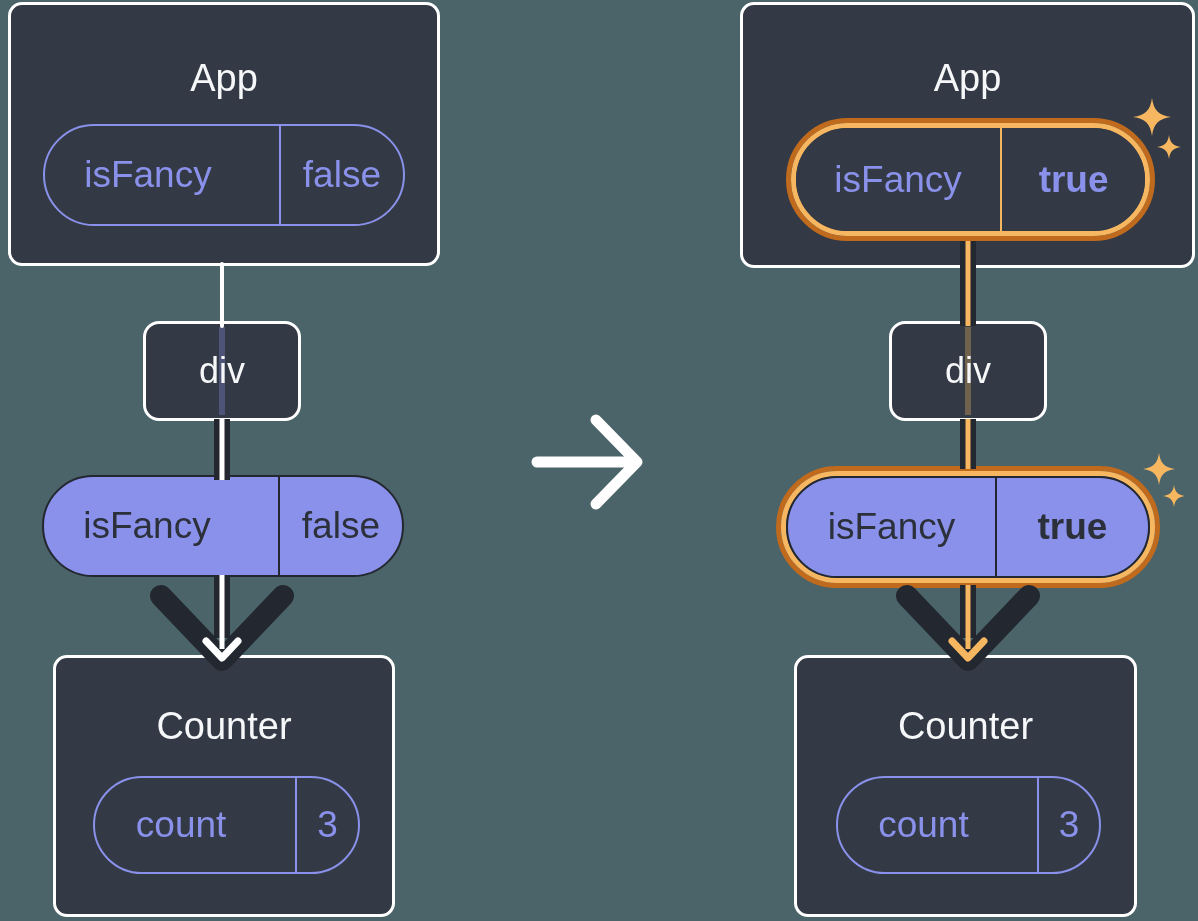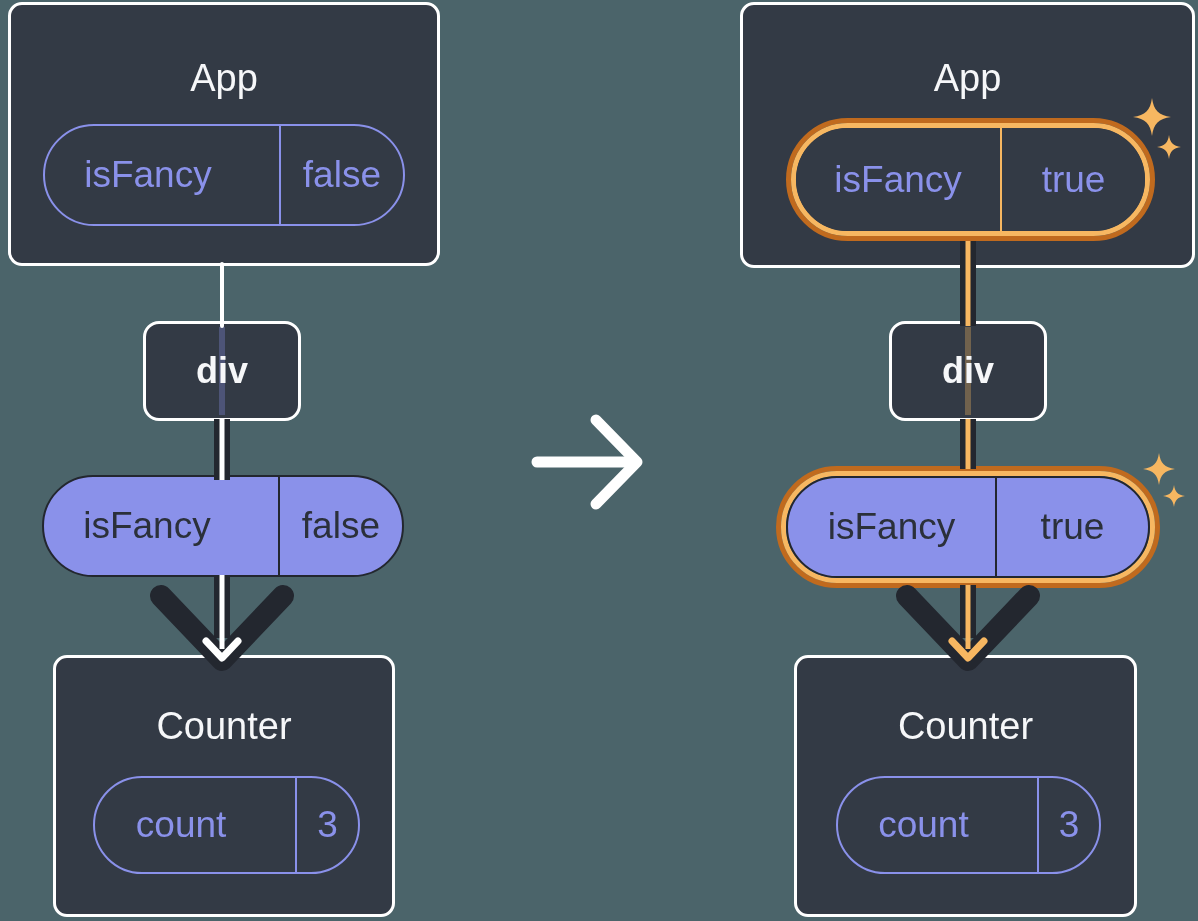--- a/index.html
+++ b/index.html
@@ -48,21 +48,21 @@
     border:2.5px solid #8a91ea;
     color:#8a91ea;
   }
   .pill.outline .seg.val{border-left:2.5px solid #8a91ea;}
   .pill.filled{
     background:#8a91ea;
     border:2px solid #23272f;
     color:#2b303a;
   }
   .pill.filled .seg.val{border-left:2.5px solid #23272f;}
-  .bold{font-weight:400;}
+  .bold{font-weight:700;}
   
   .ring-outer{
     position:absolute;
     border:5px solid #c06a1e;
     border-radius:999px;
     box-sizing:border-box;
   }
   .ring-inner{
     width:100%;height:100%;
     border:5px solid #f7b761;
@@ -99,21 +99,20 @@
     position:absolute;
     background:#333a45;
     border:3.5px solid #ffffff;
     border-radius:16px;
     box-sizing:border-box;
     display:flex;
     align-items:center;
     justify-content:center;
     color:#f6f7f9;
     font-size:36px;
-    font-weight:bold;
   }
   .small-node::before{
     content:"";
     position:absolute;
     top:3px;bottom:3px;
     left:calc(50% - 3px);
     width:6px;
   }
   .small-node.dim-purple::before{background:rgba(138,145,234,0.30);}
   .small-node.dim-orange::before{background:rgba(247,183,97,0.32);}

